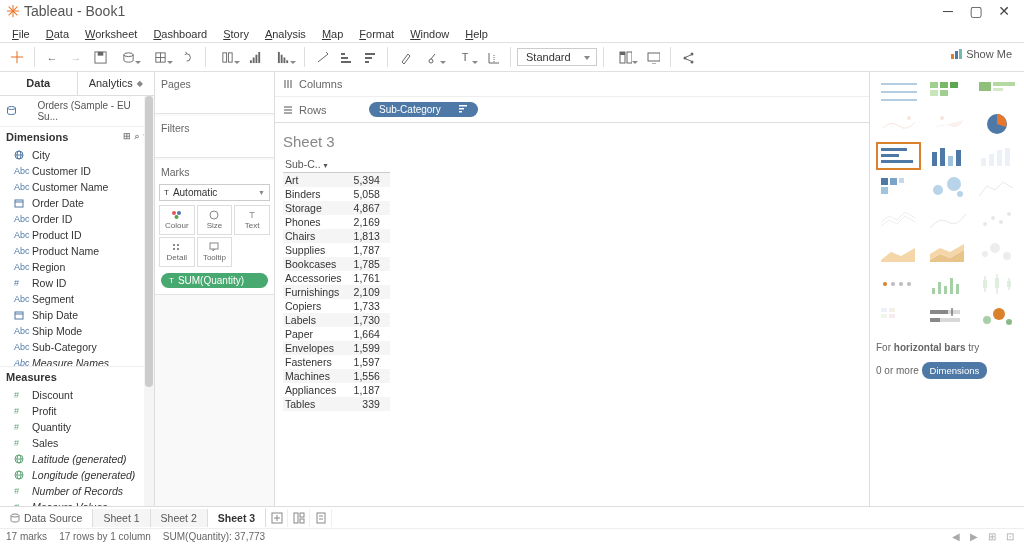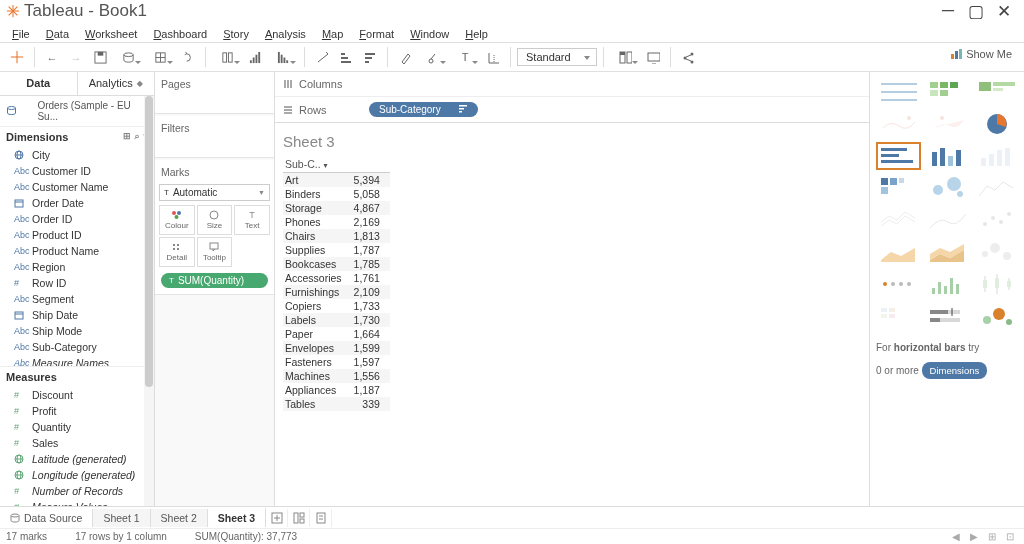--- a/index.html
+++ b/index.html
@@ -1,19 +1,19 @@
 <!DOCTYPE html>
 <html><head>
 <meta charset="utf-8">
 <style>
 * { box-sizing: border-box; margin: 0; padding: 0; font-family: "Segoe UI", Arial, sans-serif; }
 body { width: 1024px; height: 544px; background: #fff; font-size: 11px; color: #333; overflow: hidden; position: relative; }
 
 
-.titlebar { height: 22px; display: flex; align-items: center; padding: 0 6px; font-size: 17px; color: #555; background: #fff; }
+.titlebar { height: 22px; display: flex; align-items: center; padding: 0 6px; font-size: 14px; color: #555; background: #fff; }
 .titlebar .logo { width: 14px; height: 14px; margin-right: 4px; }
 .titlebar .spacer { flex: 1; }
 .titlebar .win-btn { width: 28px; height: 18px; display: flex; align-items: center; justify-content: center; color: #444; cursor: pointer; }
 
 
 .menubar { height: 20px; display: flex; align-items: flex-end; padding: 0 4px; font-size: 11px; }
 .menubar .mi { padding: 2px 8px; cursor: pointer; }
 .menubar .mi u { text-decoration: underline; }
 
 
@@ -90,21 +90,21 @@
 
 
 .bottom { position: absolute; bottom: 16px; left: 0; right: 0; height: 22px; border-top: 1px solid #ddd; display: flex; align-items: center; background: #fff; }
 .bottom .btab { padding: 3px 10px; font-size: 10.5px; border-right: 1px solid #ddd; cursor: pointer; display: flex; align-items: center; gap: 4px; color: #555; }
 .bottom .btab.active { background: #fff; border-top: 2px solid #fff; position: relative; top: -1px; font-weight: bold; color: #333; }
 .bottom .btab.sheet { background: #f5f5f5; }
 .bottom .btab.sheet.active { background: #fff; }
 .bottom .ibtn { width: 22px; display: flex; justify-content: center; border-right: 1px solid #eee; cursor: pointer; padding: 3px 0; }
 
 
-.status { position: absolute; bottom: 0; left: 0; right: 0; height: 16px; background: #fff; border-top: 1px solid #eee; display: flex; align-items: center; padding: 0 6px; font-size: 10px; color: #666; gap: 28px; }
+.status { position: absolute; bottom: 0; left: 0; right: 0; height: 16px; background: #fff; border-top: 1px solid #eee; display: flex; align-items: center; padding: 0 6px; font-size: 10px; color: #666; gap: 12px; }
 .status .right { margin-left: auto; display: flex; gap: 6px; }
 .status .sicon { width: 12px; height: 12px; color: #aaa; }
 
 svg { display: block; }
 </style>
 </head>
 <body>
 
 <div class="titlebar">
   <svg class="logo" viewBox="0 0 16 16">

